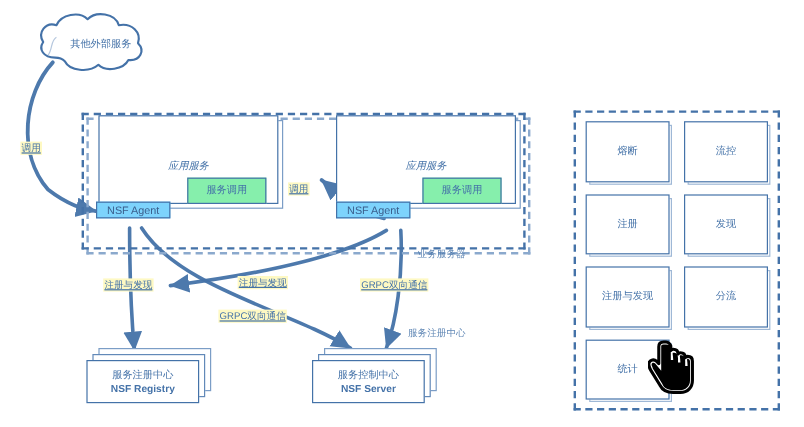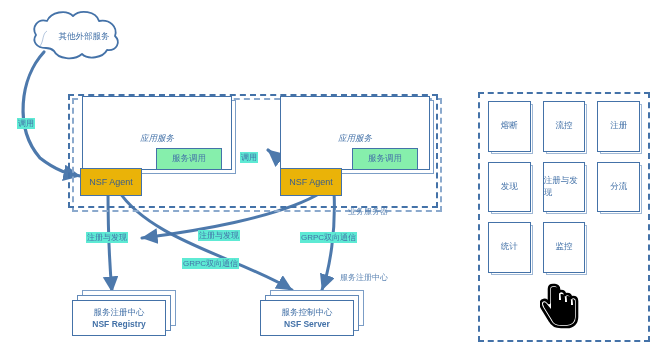--- a/index.html
+++ b/index.html
@@ -96,22 +96,22 @@
     font-size: 8.5px;
     display: flex;
     align-items: center;
     justify-content: center;
     z-index: 4;
   }
   .agentbox {
     position: absolute;
     box-sizing: border-box;
     width: 62px;
-    height: 28px;
-    background: #eab308;
+    height: 14px;
+    background: #7dd3fc;
     border: 1.4px solid #4472a8;
     color: #3a5e8c;
     font-size: 9px;
     display: flex;
     align-items: center;
     justify-content: center;
     z-index: 5;
   }
 
   
@@ -140,27 +140,28 @@
     color: #4472a8;
     z-index: 4;
     pointer-events: none;
   }
   .stack-label .cn { font-size: 8.5px; }
   .stack-label .en { font-size: 8.5px; font-weight: bold; }
 
   
   .edge-label {
     position: absolute;
-    background: #5eead4;
+    background: #fef9c3;
     color: #4472a8;
     font-size: 8px;
     padding: 0px 1px;
     white-space: nowrap;
     z-index: 7;
     line-height: 11px;
+    text-decoration: underline;
   }
   .zone-label {
     position: absolute;
     color: #4472a8;
     font-size: 8px;
     white-space: nowrap;
     z-index: 7;
     opacity: .85;
   }
 
@@ -175,21 +176,21 @@
     border: 2.4px dashed #4472a8;
     background: #ffffff;
   }
   .panel-grid {
     position: absolute;
     left: 488px;
     top: 101px;
     width: 152px;
     height: 232px;
     display: grid;
-    grid-template-columns: 1fr 1fr 1fr;
+    grid-template-columns: 1fr 1fr;
     grid-template-rows: repeat(4, 1fr);
     gap: 10px 12px;
     z-index: 3;
   }
   .cap {
     box-sizing: border-box;
     background: #ffffff;
     border: 1.6px solid #4472a8;
     display: flex;
     align-items: center;
@@ -321,21 +322,20 @@
 
   <div class="panel"></div>
   <div class="panel-grid">
     <div class="cap">熔断</div>
     <div class="cap">流控</div>
     <div class="cap">注册</div>
     <div class="cap">发现</div>
     <div class="cap">注册与发现</div>
     <div class="cap">分流</div>
     <div class="cap">统计</div>
-    <div class="cap">监控</div>
   </div>
 
   <svg id="cursor" viewBox="0 0 40 46" xmlns="http://www.w3.org/2000/svg">
     <path d="M13,2
              C10,2 9,4 9,6
              L9,20
              L7,18
              C5,16 2,17 1,19
              C0,21 1,23 2,25
              L10,38

